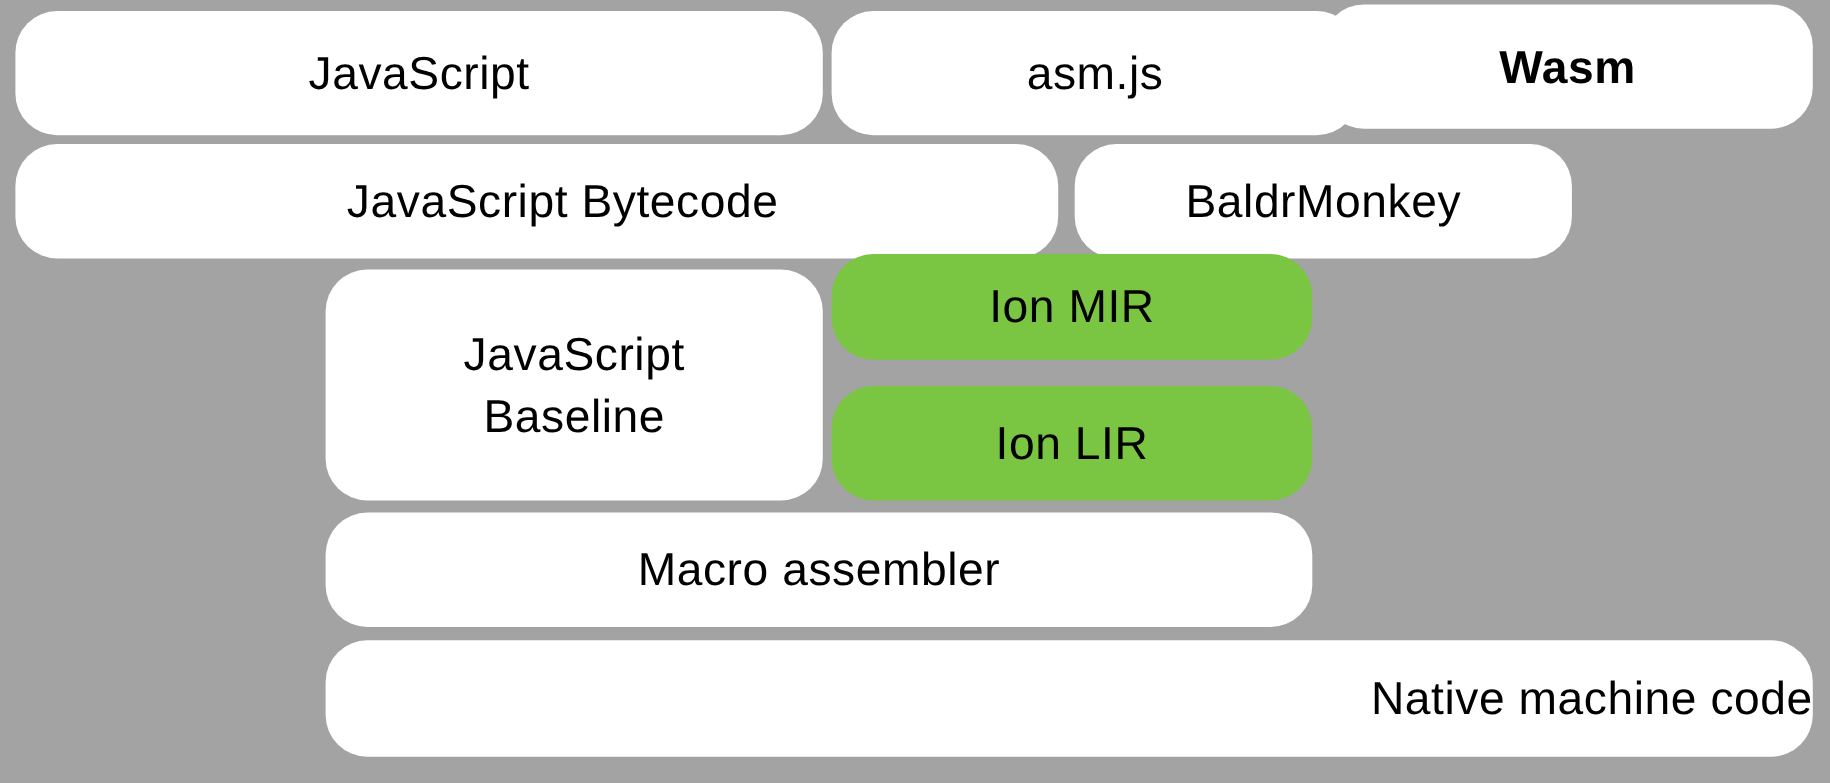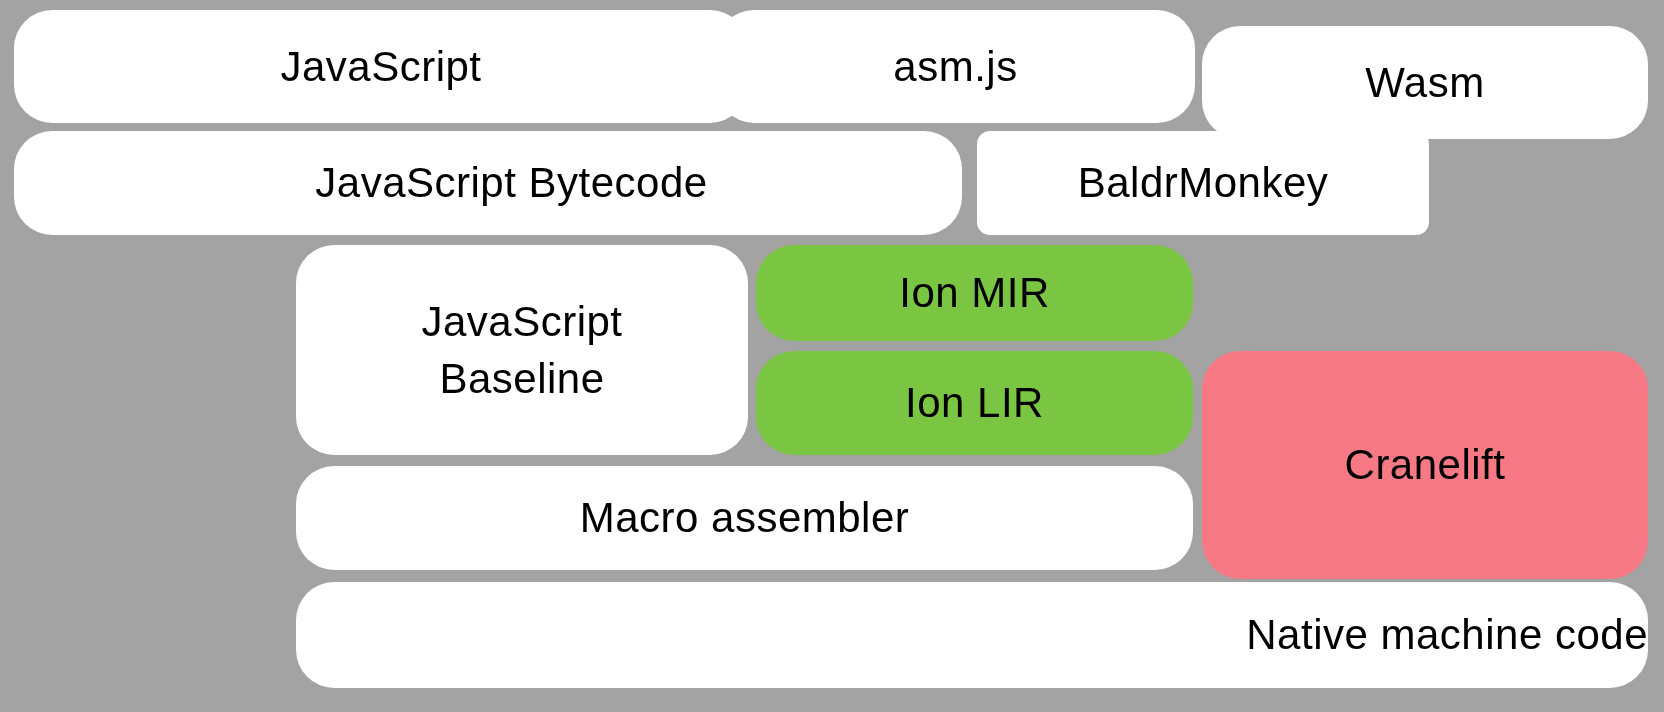--- a/index.html
+++ b/index.html
@@ -32,44 +32,41 @@
     letter-spacing: 0.5px;
   }
 </style>
 </head>
 <body>
 
 <div id="canvas" style="background: #a3a3a3;">
   <div class="box" style="left: 14px; top: 10px; width: 734px; height: 113px; background: rgb(255, 255, 255);">
       <span class="label">JavaScript</span>
     </div>
-  <div class="box" style="left: 716px; top: 10px; width: 479px; height: 113px; background: rgb(255, 255, 255); justify-content: center;">
+  <div class="box" style="left: 756px; top: 10px; width: 479px; height: 113px; background: rgb(255, 255, 255); justify-content: center;">
       <span class="label">asm.js</span>
     </div>
-  <div class="box" style="left: 1202px; top: 26px; width: 446px; height: 113px; background: rgb(255, 255, 255);">
+  <div class="box" style="left: 1202px; top: 4px; width: 446px; height: 113px; background: rgb(255, 255, 255); font-weight: bold;">
       <span class="label">Wasm</span>
     </div>
   <div class="box" style="left: 14px; top: 131px; width: 948px; height: 104px; background: rgb(255, 255, 255); padding-left: 47px;">
       <span class="label">JavaScript Bytecode</span>
     </div>
-  <div class="box" style="left: 977px; top: 131px; width: 452px; height: 104px; background: rgb(255, 255, 255); border-radius: 13px;">
+  <div class="box" style="left: 977px; top: 131px; width: 452px; height: 104px; background: rgb(255, 255, 255);">
       <span class="label">BaldrMonkey</span>
     </div>
   <div class="box" style="left: 296px; top: 245px; width: 452px; height: 210px; background: rgb(255, 255, 255);">
       <span class="label">JavaScript
 Baseline</span>
     </div>
-  <div class="box" style="left: 756px; top: 245px; width: 437px; height: 96px; background: rgb(122, 198, 66); justify-content: center;">
+  <div class="box" style="left: 756px; top: 231px; width: 437px; height: 96px; background: rgb(122, 198, 66); justify-content: center;">
       <span class="label">Ion MIR</span>
     </div>
   <div class="box" style="left: 756px; top: 351px; width: 437px; height: 104px; background: rgb(122, 198, 66); text-align: center;">
       <span class="label">Ion LIR</span>
-    </div>
-  <div class="box" style="left: 1202px; top: 351px; width: 446px; height: 228px; background: rgb(246, 121, 133);">
-      <span class="label">Cranelift</span>
     </div>
   <div class="box" style="left: 296px; top: 466px; width: 897px; height: 104px; background: rgb(255, 255, 255); justify-content: center;">
       <span class="label">Macro assembler</span>
     </div>
   <div class="box" style="left: 296px; top: 582px; width: 1352px; height: 106px; background: rgb(255, 255, 255); justify-content: flex-end;">
       <span class="label">Native machine code</span>
     </div>
 </div>
 
 </body></html>

